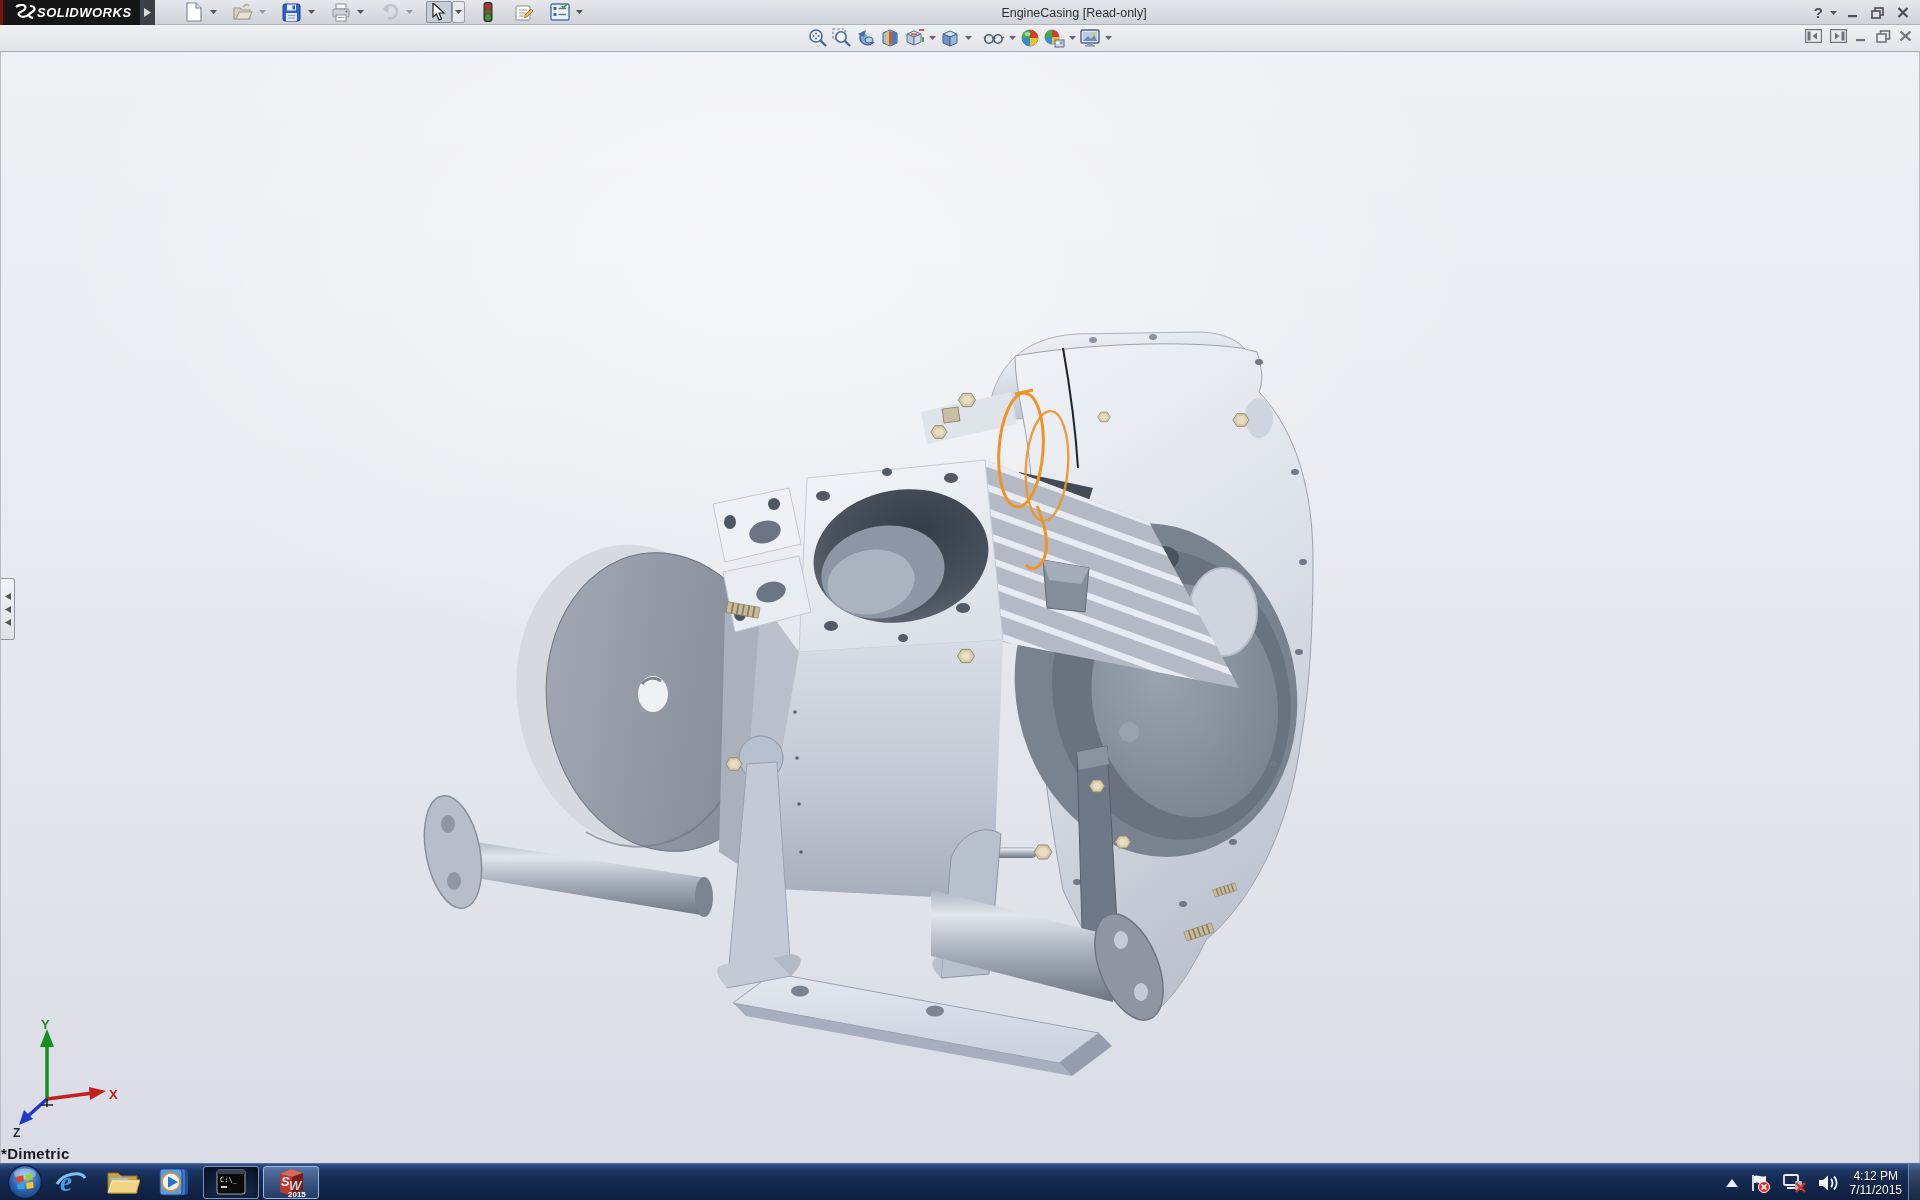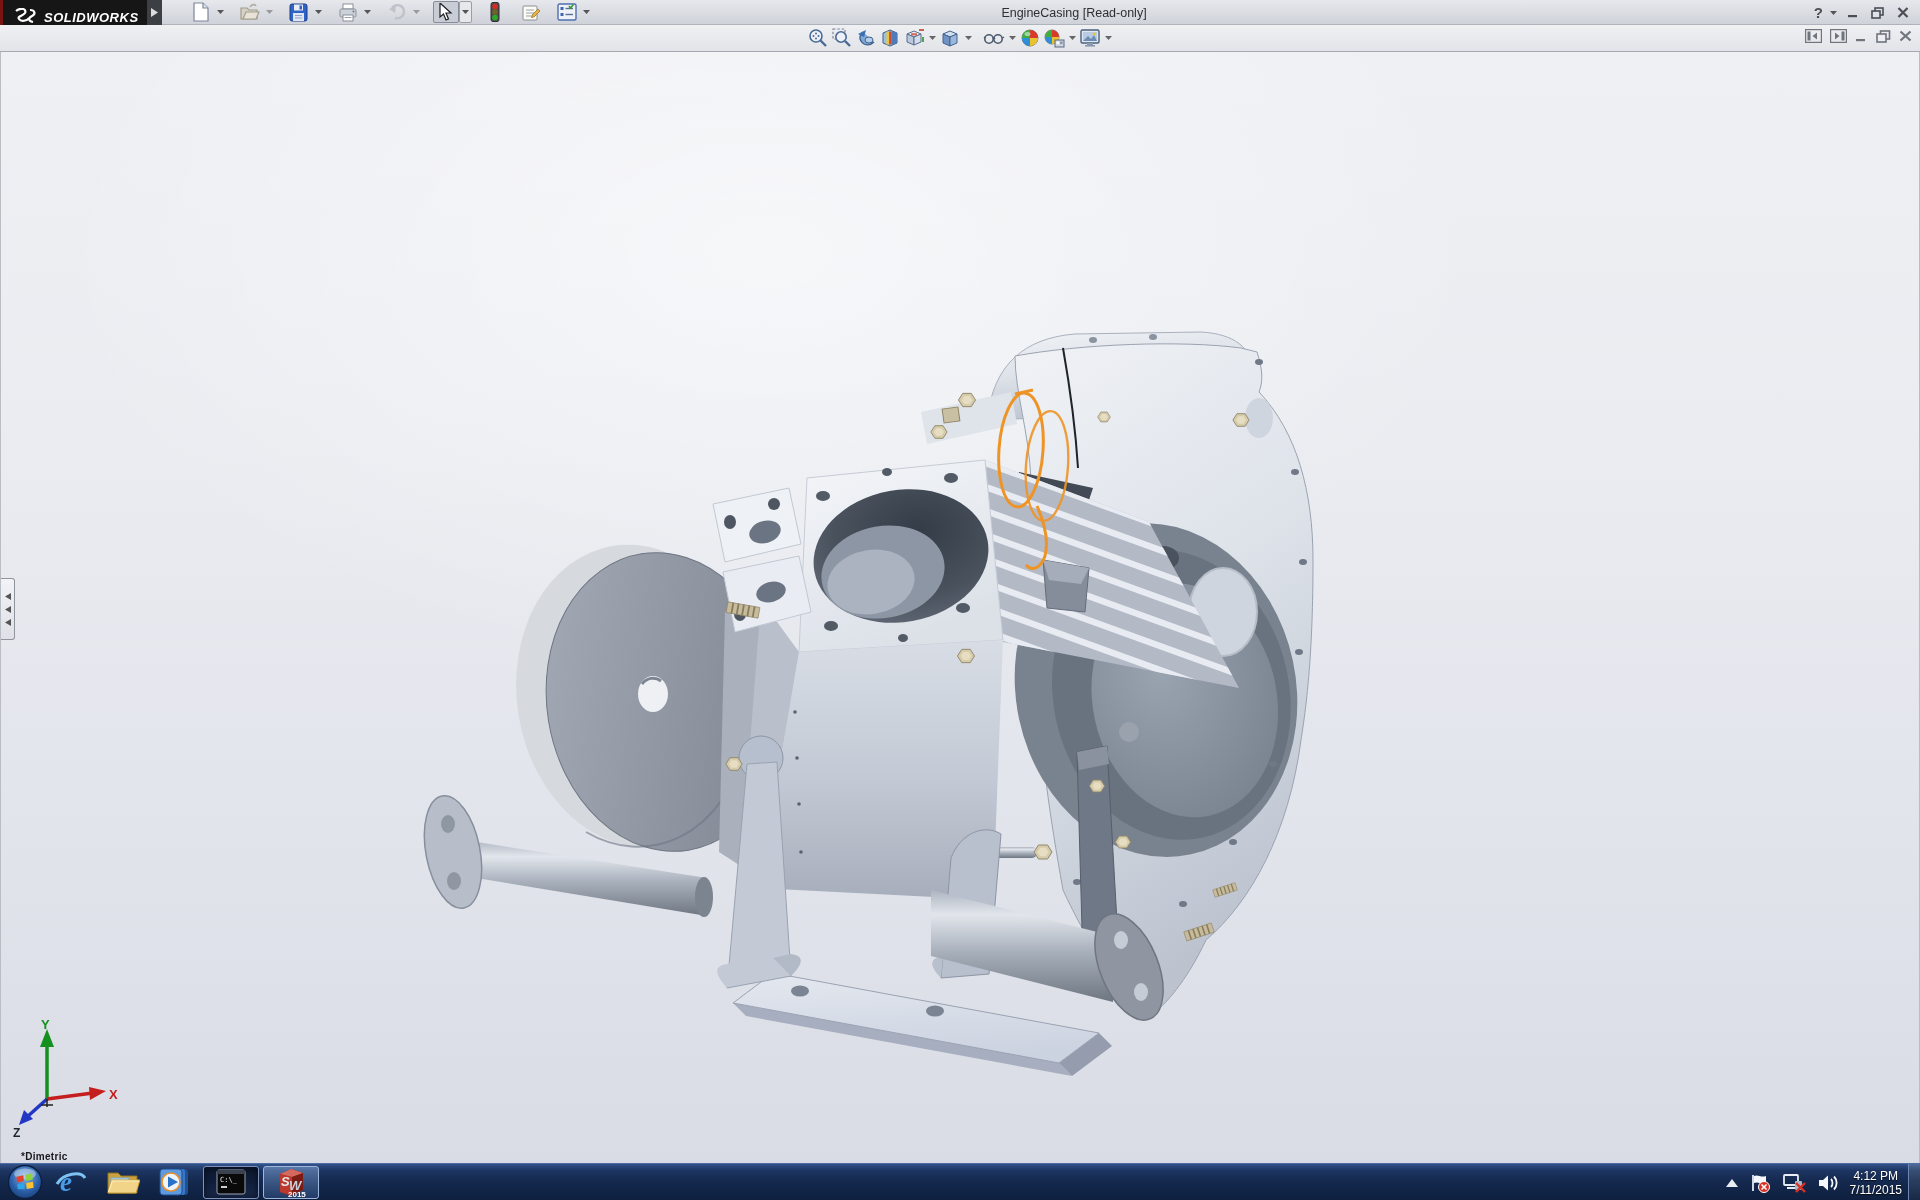--- a/index.html
+++ b/index.html
@@ -4,21 +4,21 @@
 <style>
   * { margin:0; padding:0; box-sizing:border-box; }
   html,body { width:1920px; height:1200px; overflow:hidden;
     font-family:"Liberation Sans", sans-serif; background:#d8dbe2; }
 
   
   .titlebar { position:relative; height:25px;
     background:linear-gradient(#e6e8ec, #cfd2d9);
     border-bottom:1px solid #aeb2ba; display:flex; align-items:stretch; }
   .logo { height:25px; background:#161616; color:#fff; display:flex;
-    align-items:flex-end; padding:0 8px 0 10px; gap:7px;
+    align-items:center; padding:0 8px 0 10px; 
     border-left:3px solid #7a1410; }
   .logo-word { font-size:13px; font-weight:bold; letter-spacing:.5px;
     font-style:italic; }
   .logo-tab { width:15px; height:25px; background:#3c3f43; display:flex;
     align-items:center; justify-content:center; }
   .qtb { display:flex; align-items:center; margin-left:26px; }
   .tool { display:flex; align-items:center; margin-right:10px; }
   .tbtn { width:26px; height:22px; display:flex; align-items:center;
     justify-content:center; border:1px solid transparent; border-radius:2px; }
   .tbtn.pressed { background:#c7ccd5; border-color:#868c98; }
@@ -54,21 +54,21 @@
       radial-gradient(ellipse 1200px 700px at 40% 18%, rgba(255,255,255,.55), rgba(255,255,255,0) 60%),
       linear-gradient(180deg, #eff0f4 0%, #eaecf1 35%, #e0e3ea 75%, #d9dce4 100%);
     border-left:1px solid #babdc4; border-right:1px solid #babdc4;
     overflow:hidden; }
   .model-svg { position:absolute; left:0; top:0; }
   .collapse-tab { position:absolute; left:0; top:526px; width:14px; height:62px;
     background:linear-gradient(#f2f3f6,#dfe1e7); border:1px solid #8f949d;
     border-left:none; border-radius:0 3px 3px 0; display:flex;
     flex-direction:column; align-items:center; justify-content:center; gap:6px; }
   .triad { position:absolute; left:4px; bottom:26px; }
-  .orientation { position:absolute; left:20px; bottom:1px; font-size:10px;
+  .orientation { position:absolute; left:0; bottom:1px; font-size:15px;
     font-weight:bold; color:#17181b; letter-spacing:.3px; }
 
   
   .taskbar { position:relative; height:37px;
     background:linear-gradient(#33538a 0%, #1d3562 18%, #152a50 45%, #0e1f3e 100%);
     border-top:1px solid #4d6fa5; display:flex; align-items:center; }
   .startbtn { margin-left:5px; width:40px; height:37px; display:flex;
     align-items:center; justify-content:center; }
   .taskicon { width:52px; height:37px; display:flex; align-items:center;
     justify-content:center; }

